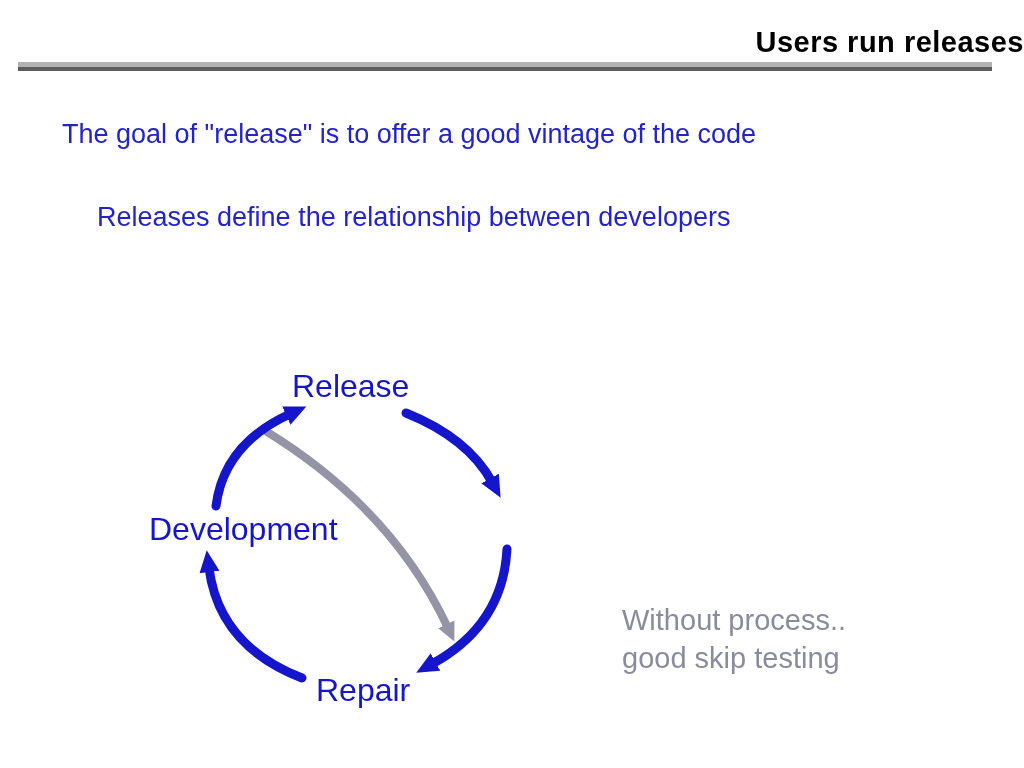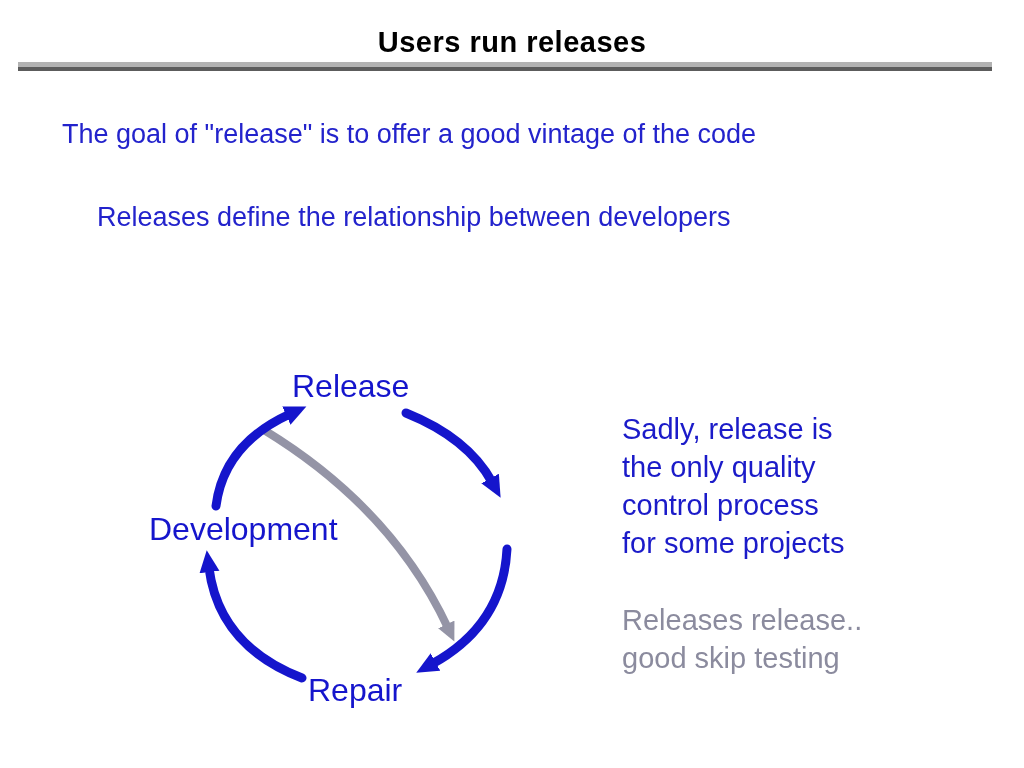--- a/index.html
+++ b/index.html
@@ -13,21 +13,21 @@
     height: 768px;
     background: #ffffff;
     overflow: hidden;
     font-family: "Liberation Sans", sans-serif;
   }
   .slide-title {
     position: absolute;
     top: 26px;
     left: 0;
     width: 1024px;
-    text-align: center;
+    text-align: right;
     font-size: 29px;
     font-weight: bold;
     color: #000000;
     letter-spacing: 0.5px;
   }
   .title-rule {
     position: absolute;
     top: 62px;
     left: 18px;
     width: 974px;
@@ -62,21 +62,21 @@
   }
   .node-label {
     position: absolute;
     color: #1515cc;
     font-size: 32px;
     white-space: nowrap;
   }
   .label-release     { left: 292px; top: 368px; }
   .label-testing     { left: 420px; top: 502px; }
   .label-development { left: 149px; top: 511px; }
-  .label-repair      { left: 308px; top: 672px; text-align: right; }
+  .label-repair      { left: 316px; top: 672px; text-align: right; }
 
   .side-note {
     position: absolute;
     left: 622px;
     font-size: 29px;
     line-height: 38px;
     white-space: nowrap;
   }
   .side-note-blue {
     top: 410px;
@@ -126,25 +126,19 @@
     <path d="M 216 506 Q 224 444 290 414" fill="none" stroke="#1515cc" stroke-width="9" stroke-linecap="round" marker-end="url(#blueHead)"></path>
   </svg>
 
   <div class="node-label label-release">Release</div>
 
 
   <div class="node-label label-development">Development</div>
 
   <div class="node-label label-repair">Repair</div>
 
-  <div class="side-note side-note-blue">
-    <div>Sadly, release is</div>
-    <div>the only quality</div>
-    <div>control process</div>
-    <div>for some projects</div>
-  </div>
 
   <div class="side-note side-note-gray">
-    <div>Releases release..</div>
+    <div>Without process..</div>
     <div>good skip testing</div>
   </div>
 
 </div>
 
 </body></html>

